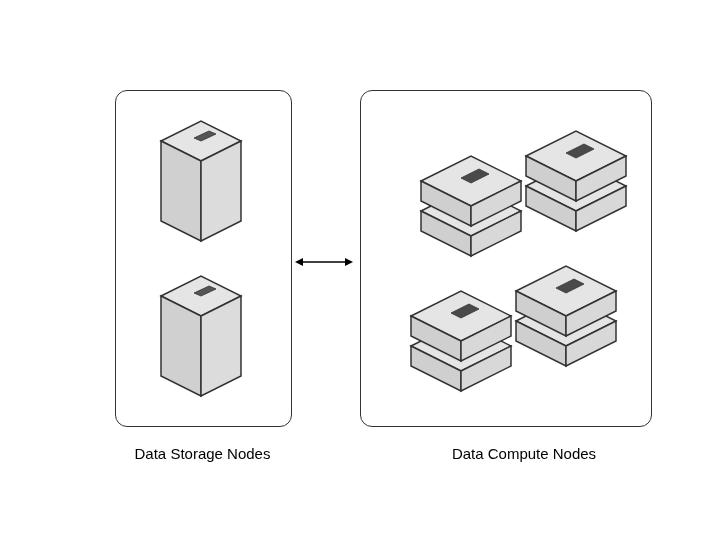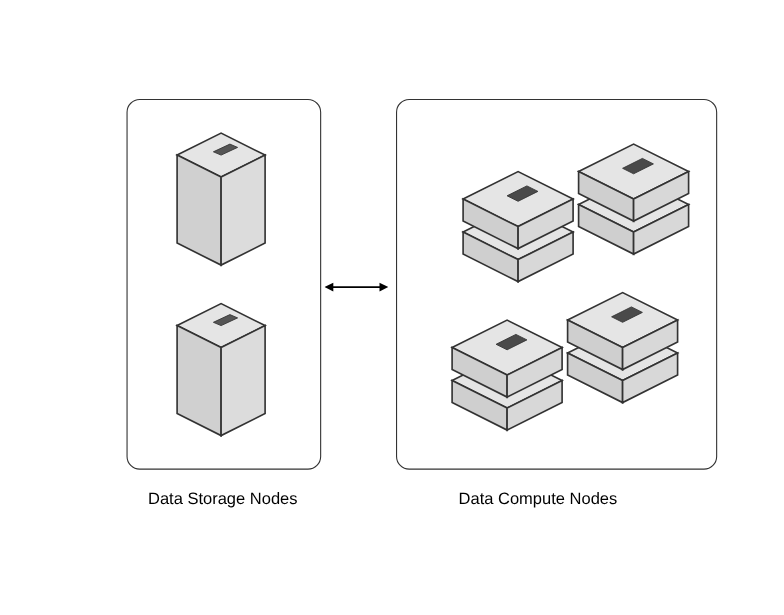--- a/index.html
+++ b/index.html
@@ -39,21 +39,21 @@
       font-size: 15px;
       color: #000;
       text-align: center;
     }
     .label-left {
       left: 115px;
       top: 445px;
       width: 175px;
     }
     .label-right {
-      left: 344px;
+      left: 379px;
       top: 445px;
       width: 290px;
     }
     .arrow {
       position: absolute;
       left: 295px;
       top: 253px;
       width: 58px;
       height: 10px;
     }

